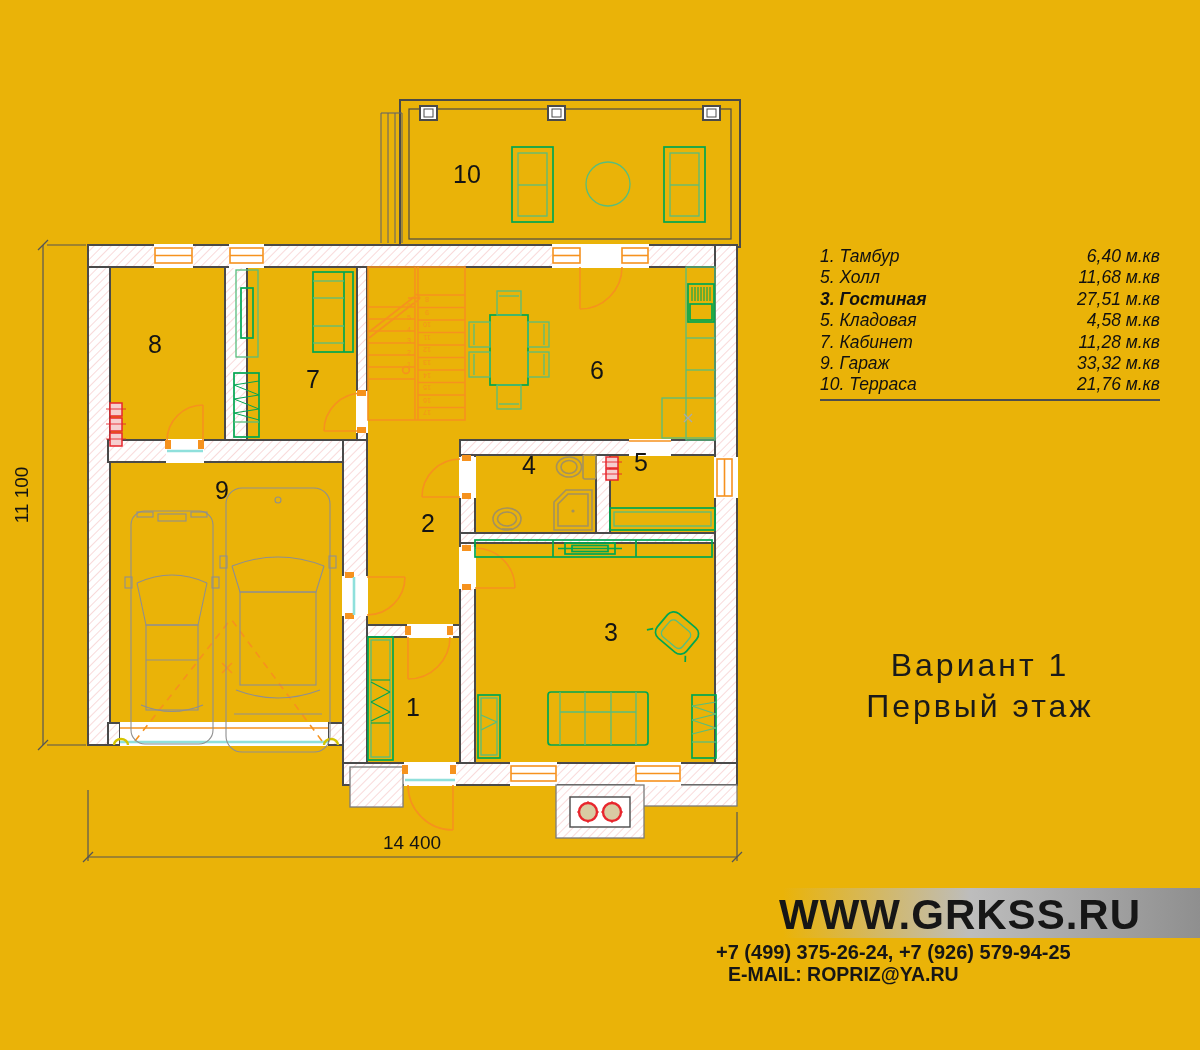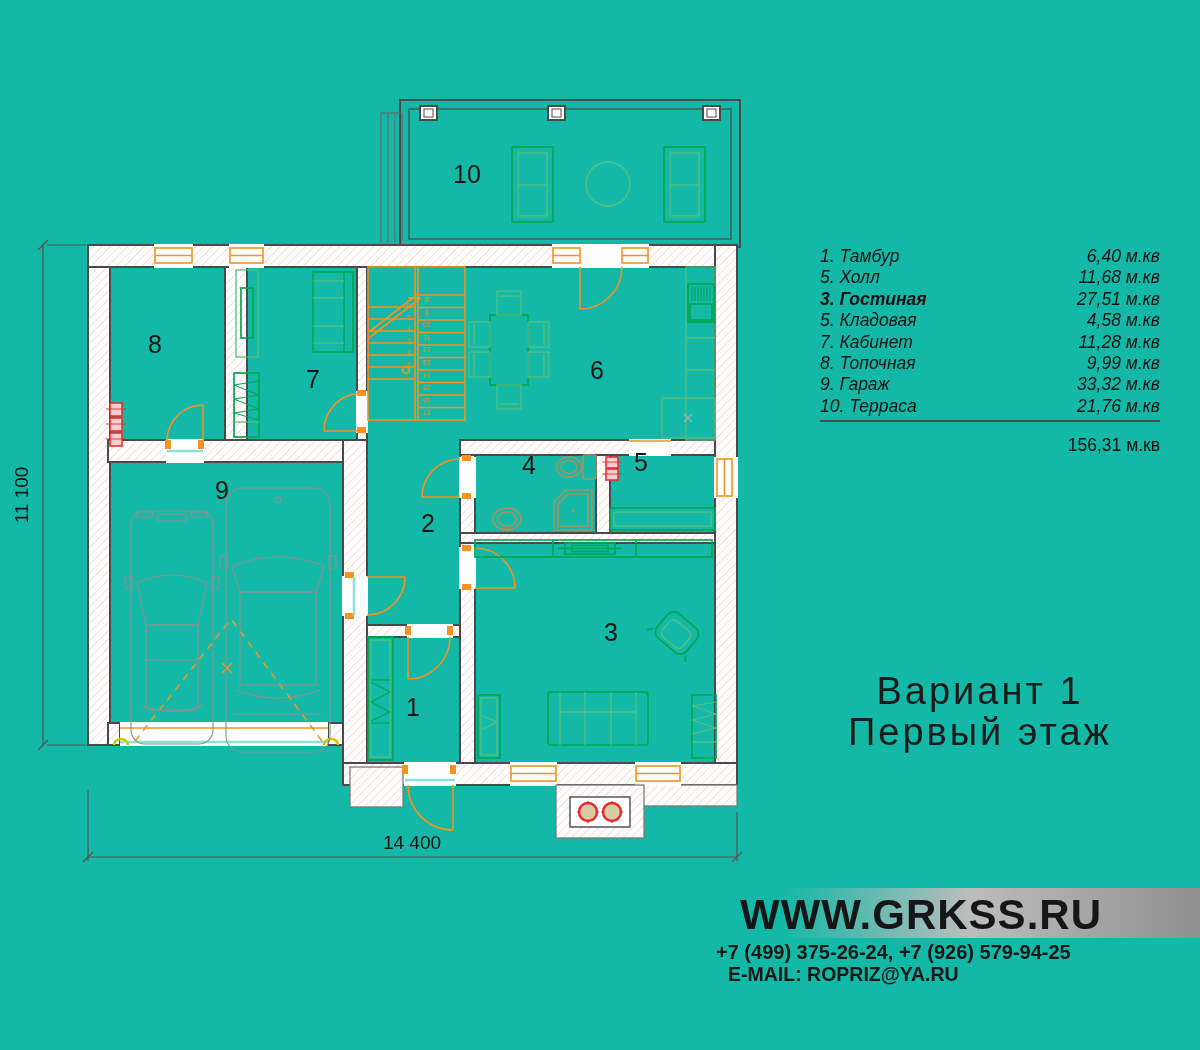--- a/index.html
+++ b/index.html
@@ -1,16 +1,16 @@
 <!DOCTYPE html>
 <html><head>
 <meta charset="utf-8">
 <style>
   html,body{margin:0;padding:0;background:#fff;}
-  .page{position:relative;width:1200px;height:1050px;background:#14b8a6;overflow:hidden;
+  .page{position:relative;width:1200px;height:1050px;background:#eab308;overflow:hidden;
         font-family:"Liberation Sans", sans-serif;color:#111;}
   .page svg{position:absolute;left:0;top:0;}
   
   .wall{fill:url(#hw);stroke:#4a4a4a;stroke-width:2;}
   .wall-thin{fill:url(#hw);stroke:#7a7a7a;stroke-width:1.3;}
   .cut{fill:#ffffff;stroke:none;}
   .org{stroke:#F6921E;fill:none;stroke-width:1.6;}
   .orgf{fill:#F6921E;stroke:none;}
   .grn{stroke:#00A651;fill:none;stroke-width:1.7;}
   .grnl{stroke:#57BE7E;fill:none;stroke-width:1.3;}
@@ -21,25 +21,25 @@
   .dim{stroke:#555;fill:none;stroke-width:1.2;}
   .roomnum{font-size:25px;fill:#141414;}
   .dimtxt{font-size:19px;fill:#141414;}
   .stairnum{font-size:7px;fill:#F6921E;}
   
   .legend{position:absolute;left:820px;top:246px;width:340px;font-size:17.5px;line-height:21.4px;}
   .legend-row{display:flex;justify-content:space-between;font-style:italic;}
   .legend-rule{border-top:2px solid #4d4d4d;margin-top:3px;}
   .legend-total{text-align:right;margin-top:13px;}
   .bold{font-weight:bold;text-align:center;}
-  .titleblock{position:absolute;left:770px;top:671px;width:420px;text-align:center;
-              font-size:38px;line-height:41px;letter-spacing:3px;color:#1a1a1a;}
+  .titleblock{position:absolute;left:770px;top:645px;width:420px;text-align:center;
+              font-size:32px;line-height:41px;letter-spacing:3px;color:#1a1a1a;}
   .band{position:absolute;left:783px;top:888px;width:417px;height:50px;
         background:linear-gradient(to right, rgba(185,185,185,0) 0%, #bdbdbd 45%, #8f8f8f 100%);}
-  .website{position:absolute;left:740px;top:891px;width:440px;
+  .website{position:absolute;left:740px;top:891px;width:440px;text-align:center;
            font-size:42px;font-weight:bold;letter-spacing:1px;color:#161616;}
   .phone{position:absolute;left:716px;top:941px;width:464px;
          font-size:20px;font-weight:bold;color:#161616;}
   .email{position:absolute;left:728px;top:963px;width:464px;
          font-size:19.5px;font-weight:bold;color:#161616;}
 </style>
 </head>
 <body>
 
 <div class="page">
@@ -536,33 +536,28 @@
       </div>
   <div class="legend-row">
         <span>5. Кладовая</span>
         <span>4,58 м.кв</span>
       </div>
   <div class="legend-row">
         <span>7. Кабинет</span>
         <span>11,28 м.кв</span>
       </div>
   <div class="legend-row">
-        <span>8. Топочная</span>
-        <span>9,99 м.кв</span>
-      </div>
-  <div class="legend-row">
         <span>9. Гараж</span>
         <span>33,32 м.кв</span>
       </div>
   <div class="legend-row">
         <span>10. Терраса</span>
         <span>21,76 м.кв</span>
       </div>
   <div class="legend-rule"></div>
-  <div class="legend-total">156,31 м.кв</div>
 </div>
 
 <div class="titleblock">
   <div>Вариант 1</div>
   <div>Первый этаж</div>
 </div>
 
 <div class="band"></div>
 <div class="website">WWW.GRKSS.RU</div>
 <div class="phone">+7 (499) 375-26-24, +7 (926) 579-94-25</div>

